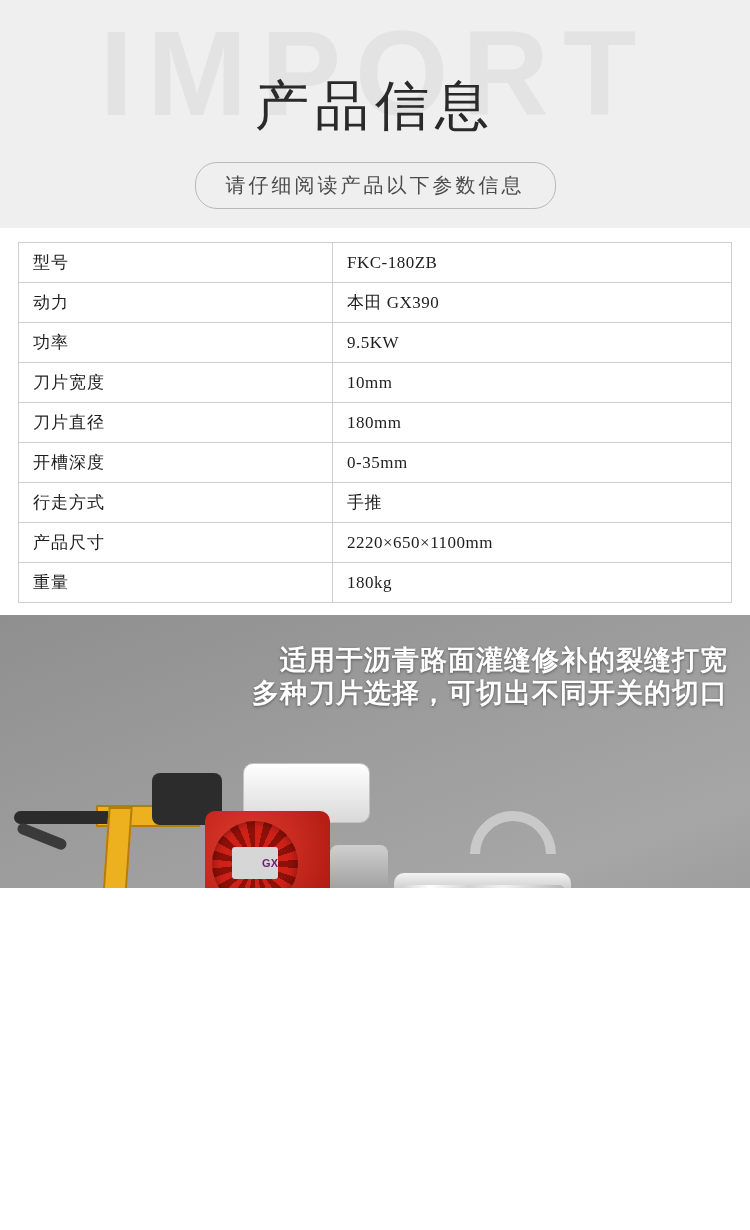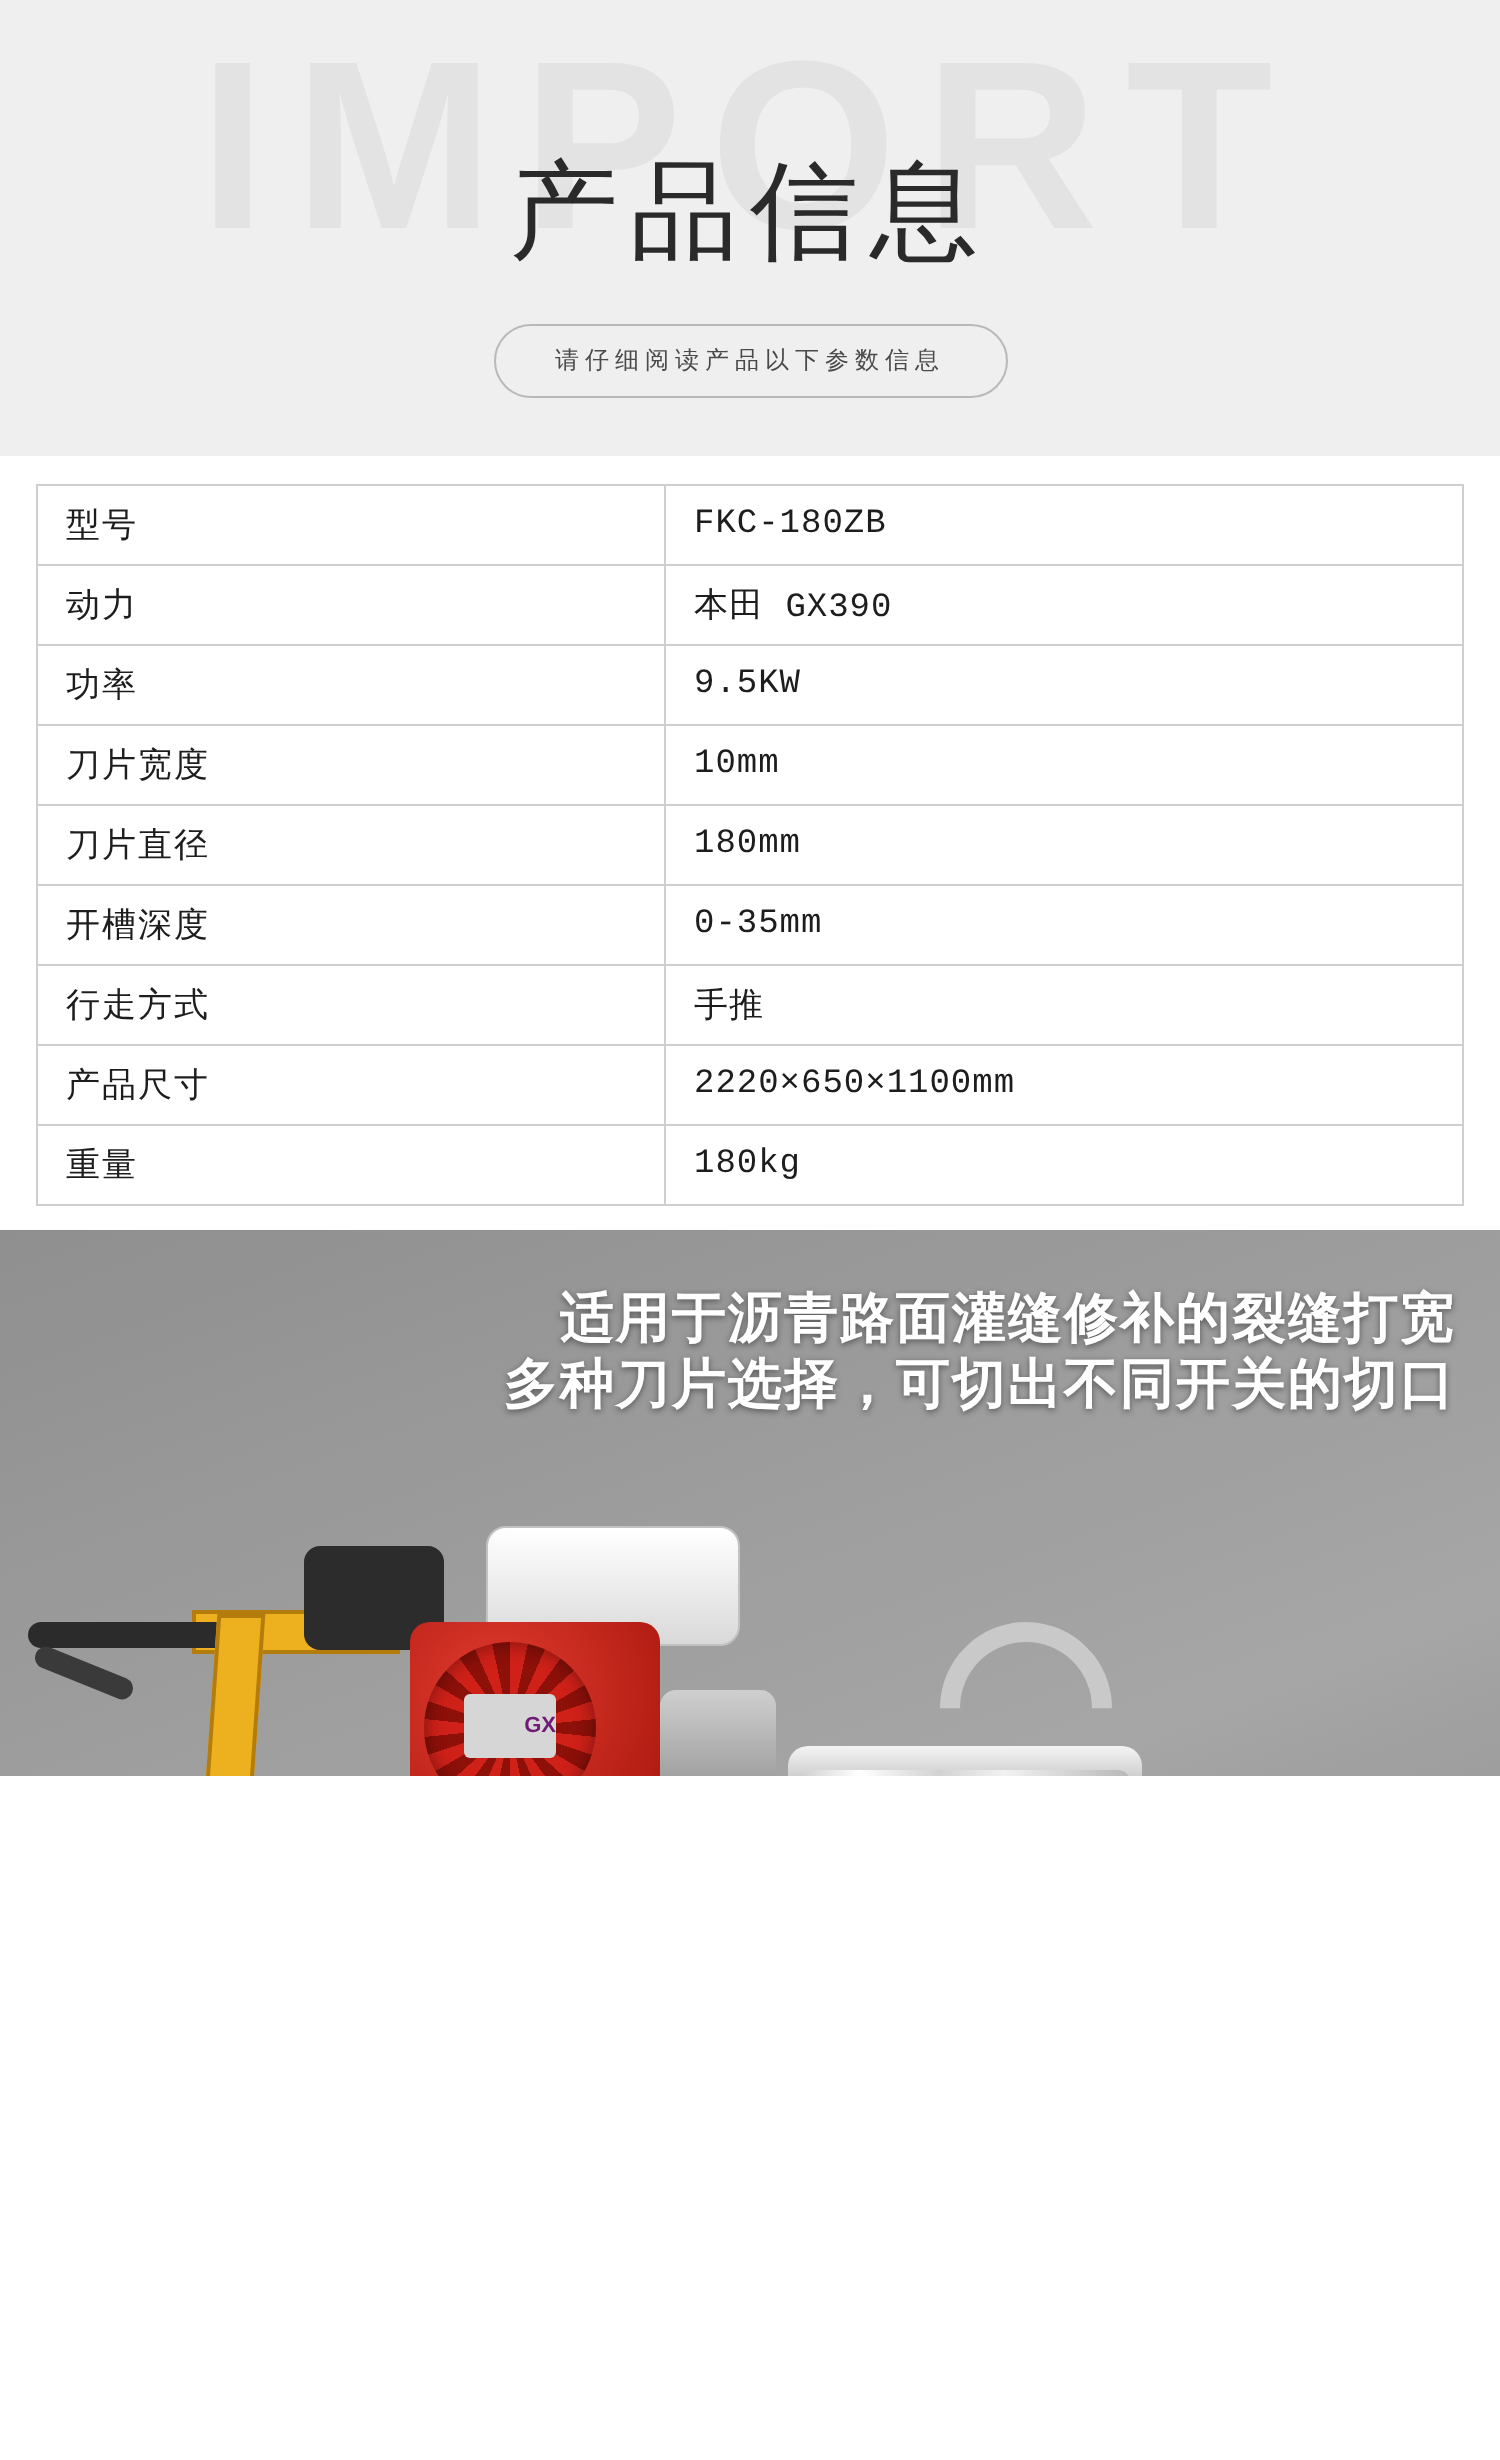--- a/index.html
+++ b/index.html
@@ -59,40 +59,40 @@
     top: 162px;
     left: 0;
     width: 750px;
     display: flex;
     justify-content: center;
   }
   .header-sub {
     border: 1px solid #b9b9b9;
     border-radius: 22px;
     padding: 9px 30px;
-    font-size: 12px;
+    font-size: 20px;
     color: #4a4a4a;
     letter-spacing: 3px;
     background: transparent;
     font-family: Liberation Sans, sans-serif;
   }
 
   
   .spec-wrap {
     position: relative;
     width: 750px;
     background: #ffffff;
     padding: 14px 18px 12px 18px;
     box-sizing: border-box;
   }
   table.spec {
     width: 714px;
     border-collapse: collapse;
     table-layout: fixed;
-    font-family: Liberation Mono, monospace;
+    font-family: Liberation Serif, serif;
   }
   table.spec td {
     border: 1px solid #cfcfcf;
     height: 39px;
     font-size: 17px;
     color: #1d1d1d;
     padding: 0 14px;
     vertical-align: middle;
   }
   table.spec td.k {

